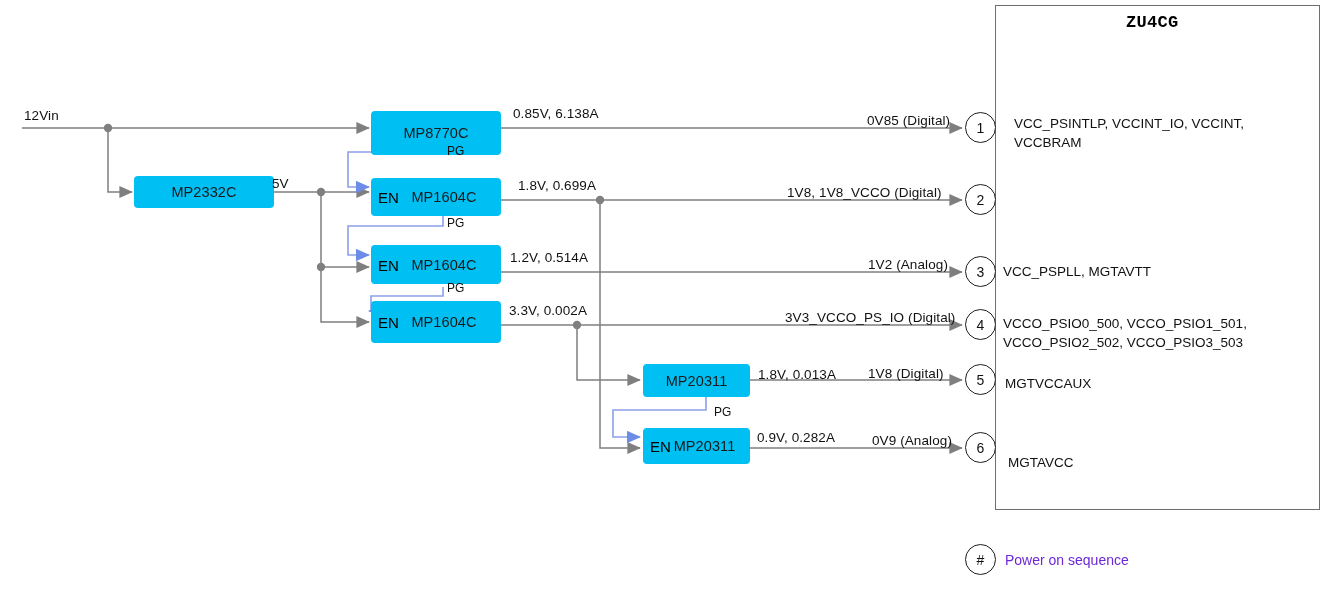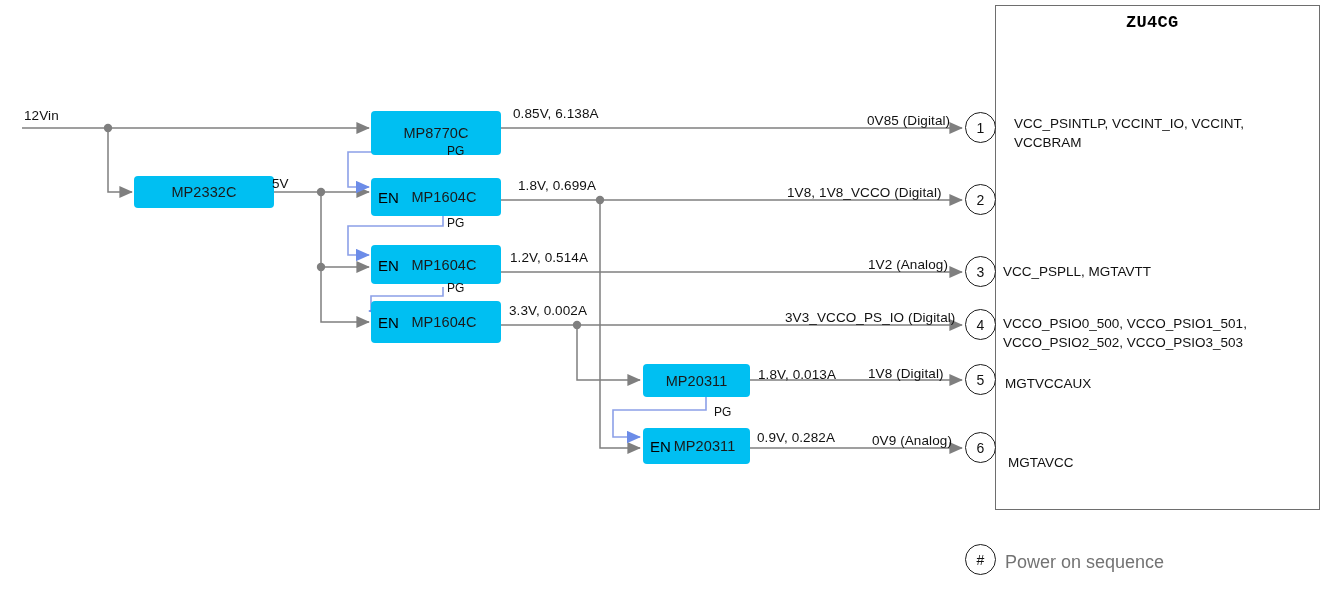--- a/index.html
+++ b/index.html
@@ -78,22 +78,22 @@
     border:1.4px solid #1d1d1d;
     border-radius:50%;
     background:#ffffff;
     display:flex;align-items:center;justify-content:center;
     font-size:14px;color:#111;
     box-sizing:border-box;
     z-index:5;
   }
   .legend-txt{
     position:absolute;
-    font-size:18px;
-    color:#737373;
+    font-size:14px;
+    color:#6d28d9;
     white-space:nowrap;
     text-align:center;
   }
 </style>
 </head>
 <body>
 
 <div id="canvas">
 
   <svg id="wires" viewBox="0 0 1339 595">

